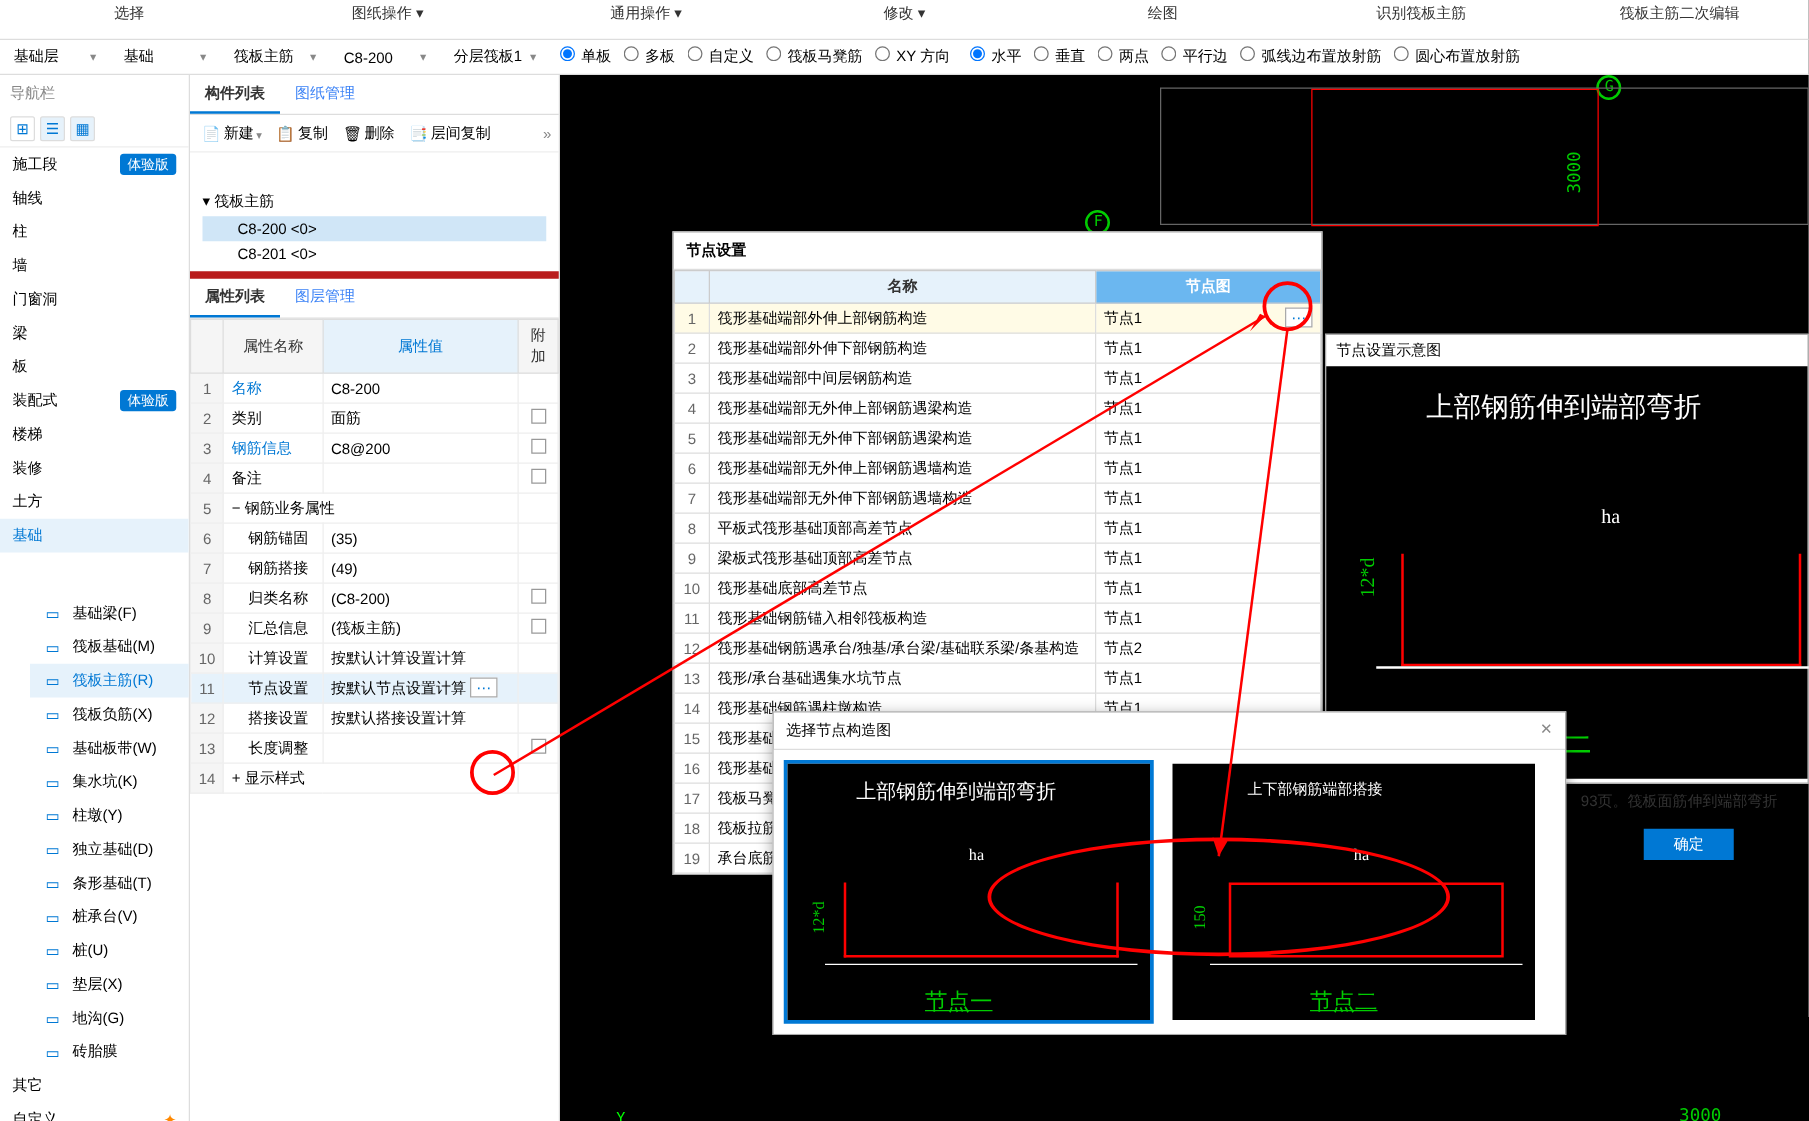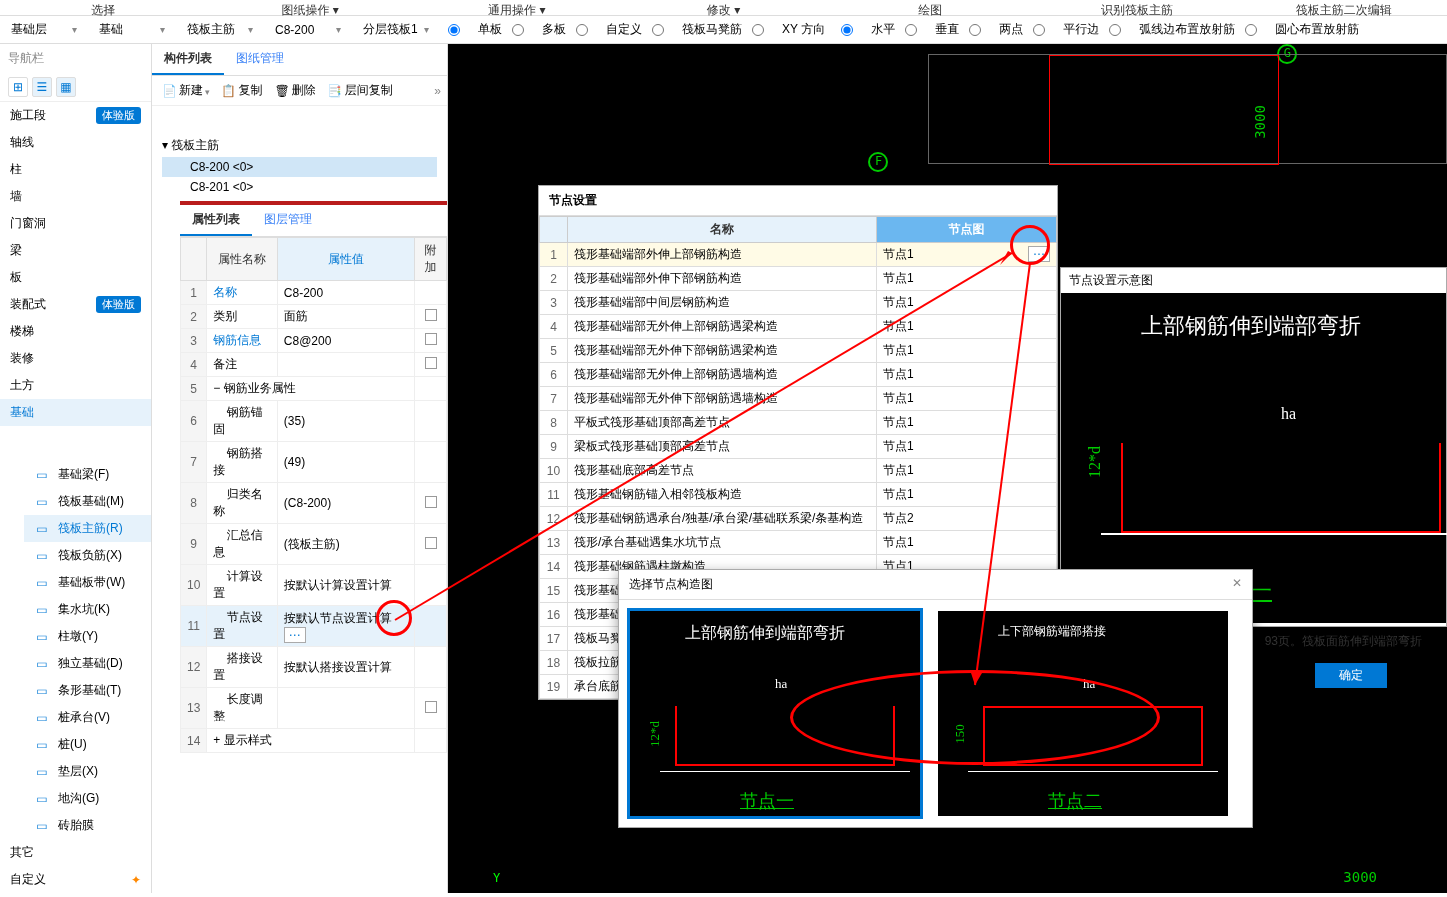--- a/index.html
+++ b/index.html
@@ -1,27 +1,27 @@
 <!DOCTYPE html>
 <html><head>
 <meta charset="utf-8">
 <style>
 * { margin: 0; padding: 0; box-sizing: border-box; font-family: "Microsoft YaHei", sans-serif; font-size: 12px; }
 body { background: #fff; overflow: hidden; width: 1447px; height: 897px; position: relative; }
 
 
-.menu-bar { display: flex; height: 16px; border-bottom: 1px solid #ddd; }
+.menu-bar { display: flex; height: 32px; border-bottom: 1px solid #ddd; }
 .menu-item { flex: 1; text-align: center; padding: 2px 0; color: #333; }
 
 
 .dropdown-bar { display: flex; height: 28px; border-bottom: 1px solid #ddd; align-items: center; gap: 8px; padding: 0 4px; }
 .dropdown { display: flex; align-items: center; padding: 2px 6px; border: 1px solid transparent; min-width: 80px; justify-content: space-between; }
 .dropdown::after { content: "▾"; color: #888; font-size: 10px; margin-left: 4px; }
 .radio-group { display: flex; gap: 2px; align-items: center; }
-.radio-item { display: flex; align-items: center; gap: 18px; padding: 0 4px; }
+.radio-item { display: flex; gap: 5px; padding: 0 4px; }
 .radio-item input[type="radio"] { width: 12px; height: 12px; }
 
 
 .main { display: flex; height: calc(100% - 48px); }
 .left-col { width: 152px; border-right: 1px solid #ddd; display: flex; flex-direction: column; }
 .mid-col { width: 296px; border-right: 1px solid #ddd; display: flex; flex-direction: column; }
 .canvas-area { flex: 1; background: #000; position: relative; overflow: hidden; }
 
 
 .panel-header { padding: 6px 8px; color: #888; font-size: 12px; display: flex; align-items: center; }
@@ -45,21 +45,21 @@
 .tool-btn { display: flex; align-items: center; gap: 2px; padding: 2px 4px; cursor: pointer; }
 .tool-btn .arrow::after { content: "▾"; font-size: 9px; color: #888; }
 .search-box { margin: 4px 6px; border: 1px solid #ddd; padding: 3px 6px; display: flex; align-items: center; }
 .search-box input { border: none; outline: none; flex: 1; font-size: 12px; }
 .tree { padding: 4px 10px; }
 .tree-node { padding: 3px 0; margin-top: 24px; }
 .tree-child { padding: 3px 0 3px 28px; }
 .tree-child.selected { background: #d0e6f7; }
 
 
-.prop-panel { border-top: 4px solid #b91c1c; margin-left: 28px; }
+.prop-panel { border-top: 6px solid #b91c1c; }
 .prop-table { width: 100%; border-collapse: collapse; }
 .prop-table th { background: #e6f2fb; padding: 4px; border: 1px solid #ddd; font-weight: normal; color: #0078d4; }
 .prop-table th.plain { background: #f5f5f5; color: #333; }
 .prop-table td { padding: 3px 6px; border: 1px solid #eee; }
 .prop-table td.num { background: #f5f5f5; text-align: center; width: 24px; color: #666; }
 .prop-table td.link { color: #0078d4; }
 .prop-table tr.highlight td { background: #e6f2fb; }
 .prop-table td.check { text-align: center; width: 32px; }
 .checkbox-empty { display: inline-block; width: 12px; height: 12px; border: 1px solid #999; }
 .ellipsis-btn { display: inline-block; padding: 0 4px; border: 1px solid #aaa; background: #fff; color: #0078d4; cursor: pointer; }

